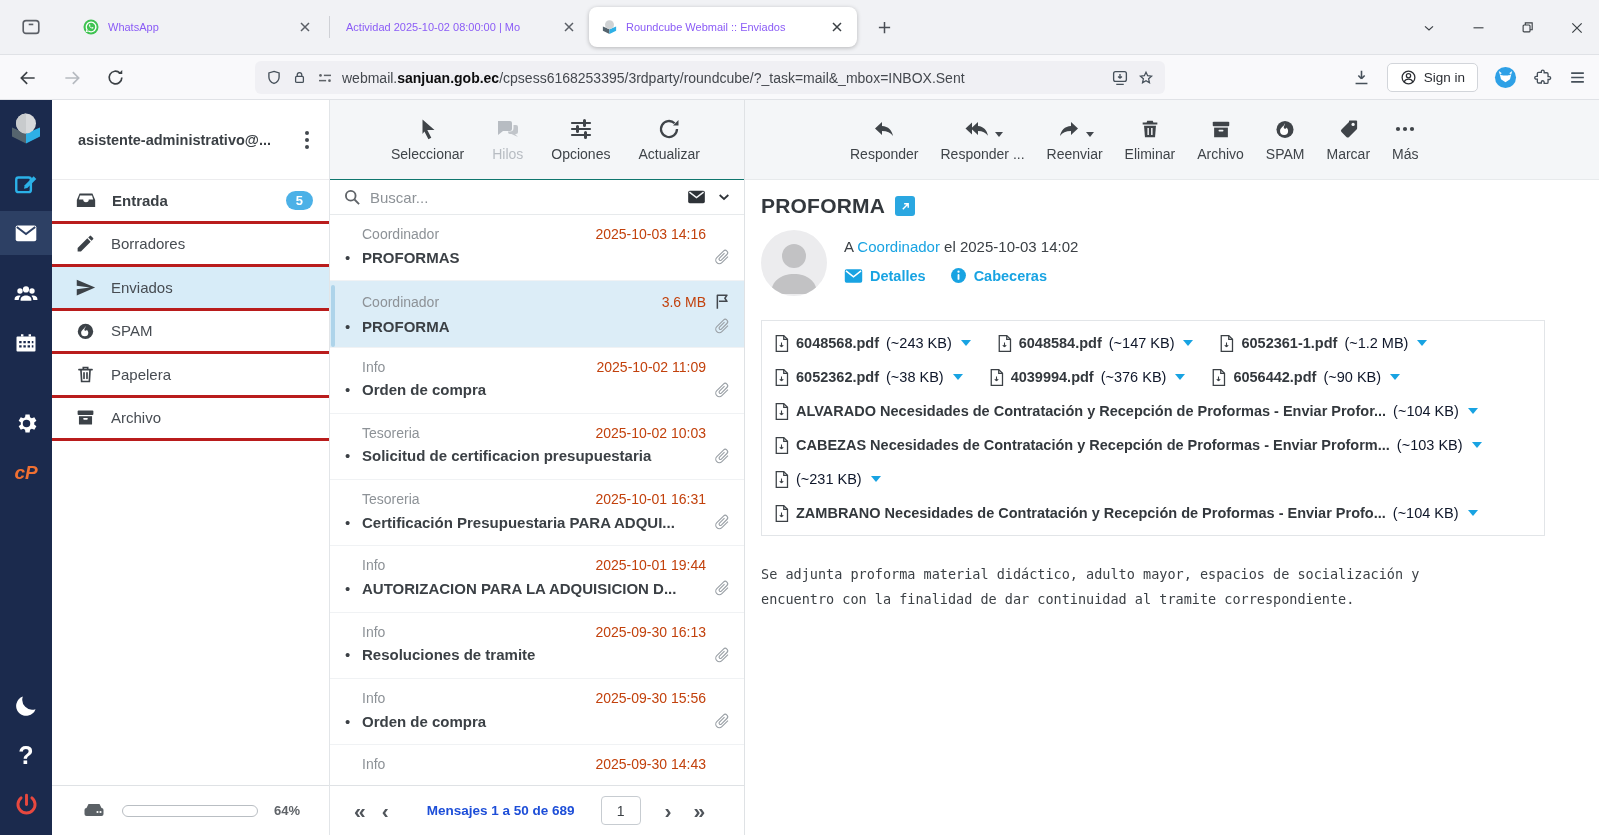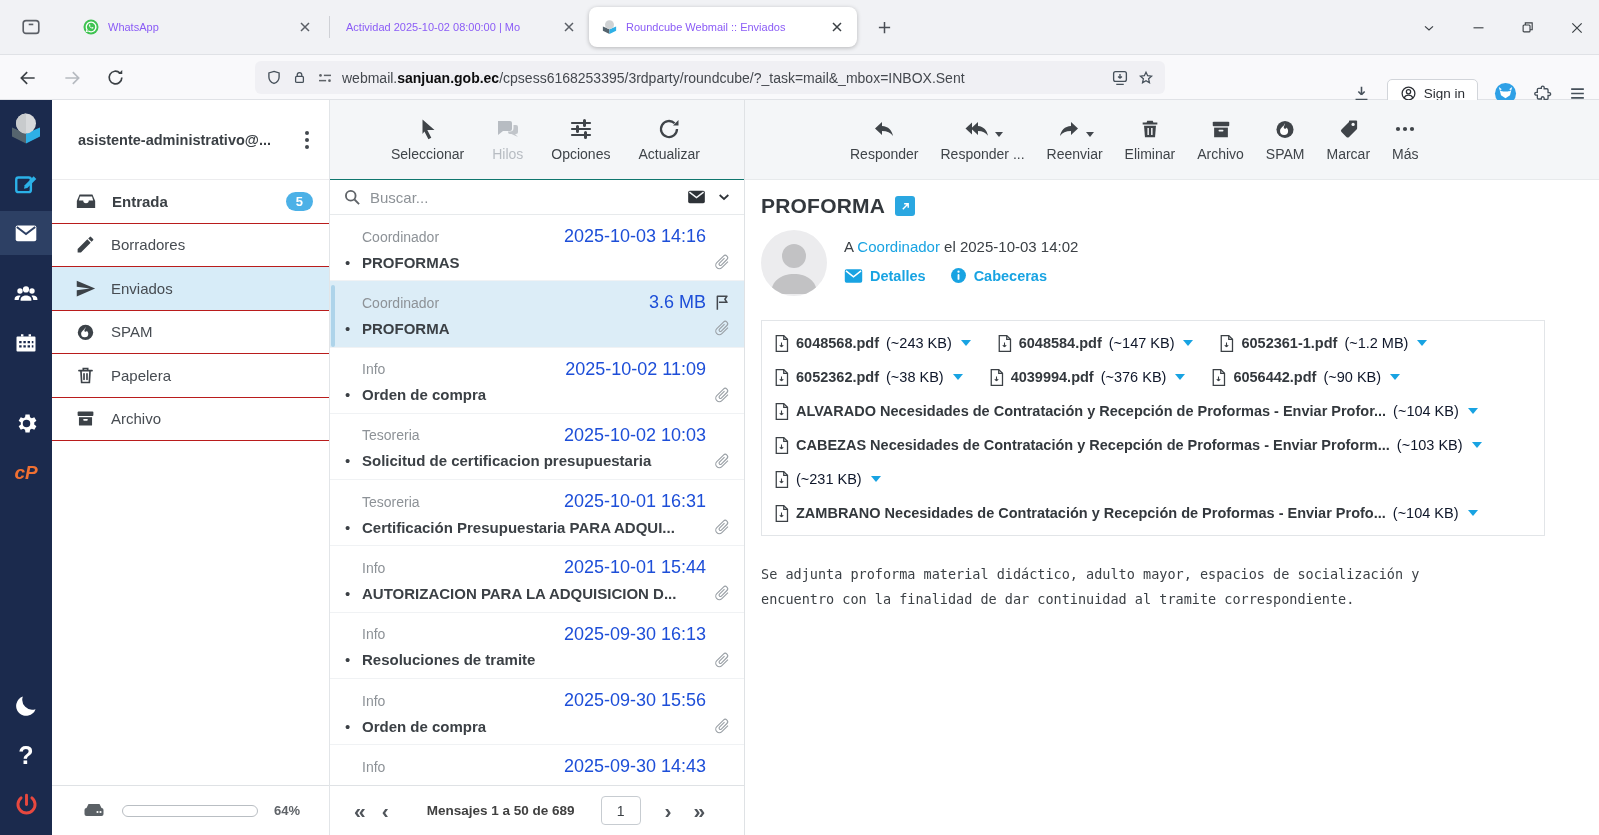--- a/index.html
+++ b/index.html
@@ -21,21 +21,21 @@
   .newtab { margin-left:14px; padding:6px; border-radius:6px; }
   .win-controls { position:absolute; right:14px; top:0; height:55px; display:flex; align-items:center; gap:34px; }
 
   .navbar { position:absolute; top:55px; left:0; right:0; height:45px; background:#f9f9fb;
             border-bottom:1px solid #e0e2e6; }
   .nav-left { position:absolute; left:18px; top:0; height:45px; display:flex; align-items:center; gap:24px; }
   .urlbar { position:absolute; left:255px; top:6px; width:910px; height:33px; background:#f0f0f4;
             border-radius:6px; display:flex; align-items:center; padding:0 10px; gap:8px; }
   .url-text { flex:1; font-size:14px; color:#44484e; white-space:nowrap; overflow:hidden; }
   .url-text b { color:#0c0c0d; font-weight:700; }
-  .nav-right { position:absolute; right:12px; top:16px; height:45px; display:flex; align-items:center; gap:16px; }
+  .nav-right { position:absolute; right:12px; top:0; height:45px; display:flex; align-items:center; gap:16px; }
   .signin-btn { display:flex; align-items:center; gap:7px; border:1px solid #d2d5da; background:#fff;
                 border-radius:5px; padding:5px 12px; font-size:13.5px; color:#2b2e33; cursor:pointer; }
 
   
   .rail { position:absolute; top:100px; bottom:0; left:0; width:52px; background:#1b2a4d;
           display:flex; flex-direction:column; align-items:center; }
   .rail-logo { margin-top:12px; }
   .rail-item { margin-top:26px; cursor:pointer; }
   .rail-mail-block { margin-top:14px; width:52px; height:44px; background:#2d4064;
                      display:flex; align-items:center; justify-content:center; cursor:pointer; }
@@ -47,21 +47,21 @@
 
   .folders { position:absolute; top:100px; bottom:0; left:52px; width:278px; background:#fff;
              border-right:1px solid #e2e5e8; }
   .account-header { height:80px; display:flex; align-items:center; padding:0 12px 0 26px;
                     border-bottom:1px solid #ececee; }
   .account-label { flex:1; font-size:14.5px; font-weight:700; color:#3b4045;
                    white-space:nowrap; overflow:hidden; text-overflow:ellipsis; }
   .kebab { display:flex; flex-direction:column; gap:3px; padding:4px 8px; cursor:pointer; }
   .kebab i { width:4px; height:4px; border-radius:50%; background:#43484e; }
   .folder-row { height:43.5px; display:flex; align-items:center; gap:15px; padding:0 16px 0 23px;
-                border-bottom:1px solid #b91c1c; cursor:pointer; }
+                border-bottom:3px solid #b91c1c; cursor:pointer; }
   .folder-row.selected { background:#d7ecf8; }
   .folder-label { flex:1; font-size:15px; color:#474c52; }
   .folder-label.bold { font-weight:700; color:#3b4045; }
   .badge { background:#4cb1e7; color:#fff; font-size:13px; font-weight:700; border-radius:10px;
            padding:2px 10px; }
   .quota-bar { position:absolute; bottom:0; left:0; right:0; height:50px; border-top:1px solid #dfe2e5;
                display:flex; align-items:center; padding-left:30px; gap:16px; background:#fff; }
   .quota-track { width:136px; height:12px; border:1px solid #b9bec3; border-radius:7px; background:#fff; overflow:hidden; }
   .quota-fill { height:100%; width:64%; background:#5cb8f0; border-radius:6px; }
   .quota-text { font-size:13px; color:#5f6368; font-weight:600; }
@@ -79,30 +79,30 @@
   .search-row { height:35px; display:flex; align-items:center; gap:8px; padding:0 12px;
                 border-bottom:1px solid #e7eaec; background:#fff; }
   .search-input { flex:1; border:none; outline:none; background:transparent; font-size:15px;
                   font-family:"Liberation Sans",sans-serif; color:#3b4045; }
   .search-input::placeholder { color:#8d9297; }
   .msg-list { position:absolute; top:115px; bottom:50px; left:0; right:0; overflow:hidden; }
   .msg-row { height:66.3px; border-bottom:1px solid #f0f2f4; padding-top:11px; cursor:pointer; }
   .msg-row.selected { background:#dcedf7; }
   .msg-line1 { display:flex; align-items:center; padding:0 6px 0 32px; }
   .msg-sender { flex:1; font-size:14px; color:#8d9297; }
-  .msg-date { font-size:18px; color:#1d4ed8; }
+  .msg-date { font-size:14px; color:#c2410c; }
   .msg-gut { width:32px; display:flex; justify-content:center; align-items:center; }
   .msg-line2 { display:flex; align-items:center; padding:0 6px 0 15px; margin-top:6px; }
   .bullet { width:17px; font-size:15px; color:#3b4045; }
   .msg-subject { flex:1; font-size:15px; font-weight:600; color:#3b4045;
                  white-space:nowrap; overflow:hidden; text-overflow:ellipsis; }
   .pagination { position:absolute; bottom:0; left:0; right:0; height:50px; border-top:1px solid #dfe2e5;
                 display:flex; align-items:center; background:#fff; padding:0 16px; }
   .pg-nav { font-size:21px; font-weight:700; color:#50555b; cursor:pointer; padding:0 8px; line-height:1; }
-  .pg-label { font-size:13.5px; font-weight:700; color:#404040; margin-left:30px; }
+  .pg-label { font-size:13.5px; font-weight:700; color:#1d4ed8; margin-left:30px; }
   .pg-input { width:40px; height:29px; border:1px solid #c7ccd1; border-radius:4px; text-align:center;
               font-size:14px; color:#3b4045; margin-left:26px; font-family:"Liberation Sans",sans-serif; }
   .pg-next { margin-left:16px; } .pg-last { margin-left:6px; }
   .list-scroll-thumb { position:absolute; left:331px; top:285px; width:4px; height:62px;
                        background:#aed4ea; border-radius:2px; z-index:5; }
 
   .mailcol { position:absolute; top:100px; bottom:0; left:745px; right:0; background:#fff; }
   .mail-toolbar { height:80px; background:#f4f6f8; border-bottom:1px solid #e7eaec;
                   display:flex; align-items:center; padding-left:96px; gap:4px; }
   .mail-content { position:absolute; top:80px; left:0; right:0; bottom:0; background:#fff;
@@ -593,21 +593,21 @@
                 <path d="M16.5 6v11.5a4 4 0 0 1-8 0V5a2.5 2.5 0 0 1 5 0v10.5a1 1 0 1 1-2 0V6H10v9.5a2.5 2.5 0 0 0 5 0V5a4 4 0 0 0-8 0v12.5a5.5 5.5 0 0 0 11 0V6z"></path>
               </svg>
             </span>
           </span>
         </div>
       </div>
 
       <div class="msg-row">
         <div class="msg-line1">
           <span class="msg-sender">Info</span>
-          <span class="msg-date">2025-10-01 15:44</span>
+          <span class="msg-date">2025-10-01 19:44</span>
           <span class="msg-gut">
             
           </span>
         </div>
         <div class="msg-line2">
           <span class="bullet">•</span>
           <span class="msg-subject">AUTORIZACION PARA LA ADQUISICION D...</span>
           <span class="msg-gut">
             <span style="transform:rotate(45deg);">
               <svg width="18" height="18" viewBox="0 0 24 24" fill="#9aa0a6">

